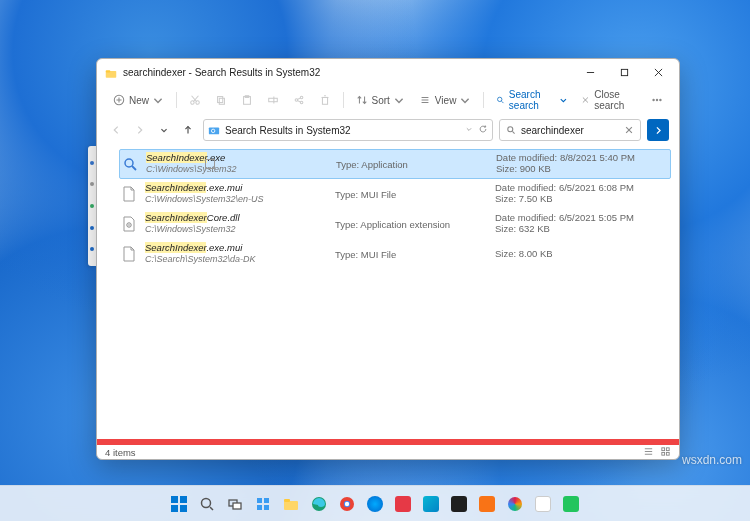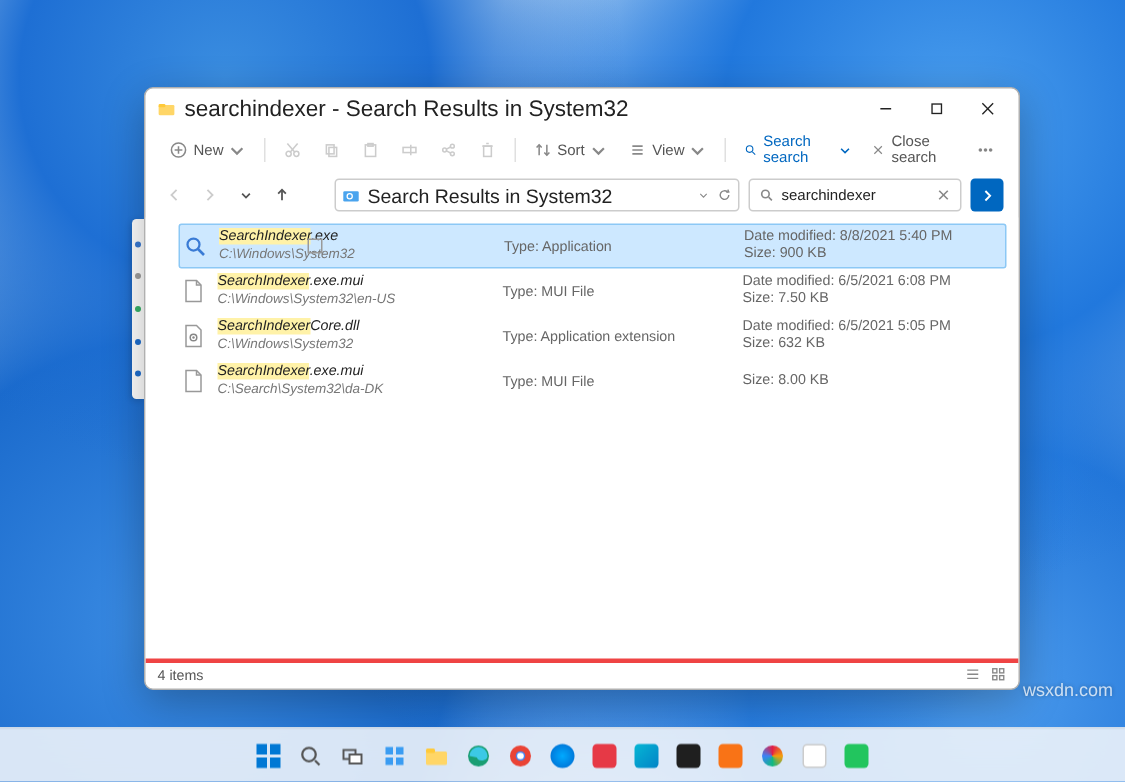--- a/index.html
+++ b/index.html
@@ -22,57 +22,57 @@
   .side-ribbon {
     position: absolute; left: 88px; top: 146px; width: 8px; height: 120px;
     background: #fff; border-radius: 3px 0 0 3px; box-shadow: -1px 1px 4px rgba(0,0,0,.15);
     display: flex; flex-direction: column; align-items: center; justify-content: space-around;
     padding: 6px 0;
   }
   .side-ribbon .dot { width: 4px; height: 4px; border-radius: 50%; }
   .titlebar { height: 26px; display: flex; align-items: center; padding: 0 4px 0 8px; }
   .titlebar .ico { width: 12px; height: 12px; margin-right: 6px; }
   .titlebar .ico svg { width: 12px; height: 12px; }
-  .titlebar .title { font-size: 15px; color: #222; flex: 1; }
+  .titlebar .title { font-size: 10px; color: #222; flex: 1; }
   .winbtn { width: 34px; height: 26px; display: flex; align-items: center; justify-content: center; }
   .winbtn svg { width: 9px; height: 9px; stroke: #222; stroke-width: 1; fill: none; }
   .toolbar { height: 30px; display: flex; align-items: center; padding: 0 10px; gap: 2px; }
   .tbtn { height: 22px; display: flex; align-items: center; padding: 0 6px; font-size: 10px; color: #555; border-radius: 3px; }
   .tbtn.dis { color: #bbb; }
   .tbtn svg { width: 12px; height: 12px; stroke: #888; fill: none; stroke-width: 1.2; }
   .tbtn.dis svg { stroke: #ccc; }
   .tbtn .lbl { margin-left: 4px; }
   .tbtn .chev { margin-left: 3px; }
   .sep { width: 1px; height: 16px; background: #e0e0e0; margin: 0 4px; }
   .addr { height: 30px; display: flex; align-items: center; padding: 0 10px; gap: 6px; }
   .navbtn { width: 18px; height: 18px; display: flex; align-items: center; justify-content: center; }
   .navbtn svg { width: 12px; height: 12px; stroke: #555; fill: none; stroke-width: 1.4; }
   .navbtn.dis svg { stroke: #ccc; }
-  .addrbox { flex: 1; height: 22px; border: 1px solid #ccc; border-radius: 3px; display: flex; align-items: center; padding: 0 4px; font-size: 13px; background: #fff; margin-left: 20px; }
+  .addrbox { flex: 1; height: 22px; border: 1px solid #ccc; border-radius: 3px; display: flex; align-items: center; padding: 0 4px; font-size: 10px; background: #fff; }
   .addrbox .fico { width: 12px; height: 12px; margin-right: 5px; }
   .addrbox .txt { flex: 1; color: #222; }
   .addrbox .end { color: #888; }
   .searchbox { width: 142px; height: 22px; border: 1px solid #ccc; border-radius: 3px; display: flex; align-items: center; padding: 0 6px; font-size: 10px; background: #fff; }
   .searchbox svg { width: 10px; height: 10px; stroke: #888; fill: none; stroke-width: 1.5; }
   .searchbox .q { flex: 1; margin: 0 5px; color: #222; }
   .gobtn { width: 22px; height: 22px; background: #0067c0; border-radius: 3px; display: flex; align-items: center; justify-content: center; }
   .gobtn svg { width: 11px; height: 11px; stroke: #fff; fill: none; stroke-width: 1.6; }
   .results { flex: 1; overflow: hidden; background: #fff; padding: 4px 8px 0 22px; }
   .row { display: flex; align-items: center; height: 30px; padding: 0 6px 0 2px; font-size: 9.5px; }
   .row.sel { background: #cde8ff; border: 1px solid #8cc8f5; border-radius: 2px; }
   .row .chk { width: 10px; height: 10px; border: 1px solid #999; margin-right: 6px; visibility: hidden; }
   .row.first .chk { visibility: visible; position: absolute; left: 108px; }
   .row .fico { width: 16px; height: 16px; margin-right: 8px; display: flex; align-items: center; justify-content: center; }
   .row .col1 { width: 190px; display: flex; flex-direction: column; font-style: italic; }
   .row .name { color: #222; line-height: 1.15; }
   .row .name .hl { background: #fff2a8; }
   .row .path { color: #777; font-size: 9px; line-height: 1.15; }
   .row .col2 { width: 160px; color: #666; }
   .row .col3 { color: #666; display: flex; flex-direction: column; line-height: 1.15; }
-  .status { height: 20px; border-top: 3px solid #ef4444; display: flex; align-items: center; padding: 0 8px; font-size: 9.5px; color: #555; }
+  .status { height: 20px; border-top: 6px solid #ef4444; display: flex; align-items: center; padding: 0 8px; font-size: 9.5px; color: #555; }
   .status .sp { flex: 1; }
   .status svg { width: 11px; height: 11px; stroke: #888; fill: none; stroke-width: 1; margin-left: 6px; }
   .watermark { position: absolute; right: 8px; bottom: 54px; font-size: 12px; color: rgba(255,255,255,.75); text-shadow: 0 0 3px rgba(0,0,0,.3); }
   .taskbar { position: absolute; bottom: 0; left: 0; right: 0; height: 36px; background: rgba(243,246,250,.88); backdrop-filter: blur(8px); border-top: 1px solid rgba(0,0,0,.06); display: flex; align-items: center; justify-content: center; gap: 6px; }
   .tb-ico { width: 22px; height: 22px; border-radius: 3px; display: flex; align-items: center; justify-content: center; }
 </style>
 </head>
 <body>
 
 <div class="side-ribbon">

